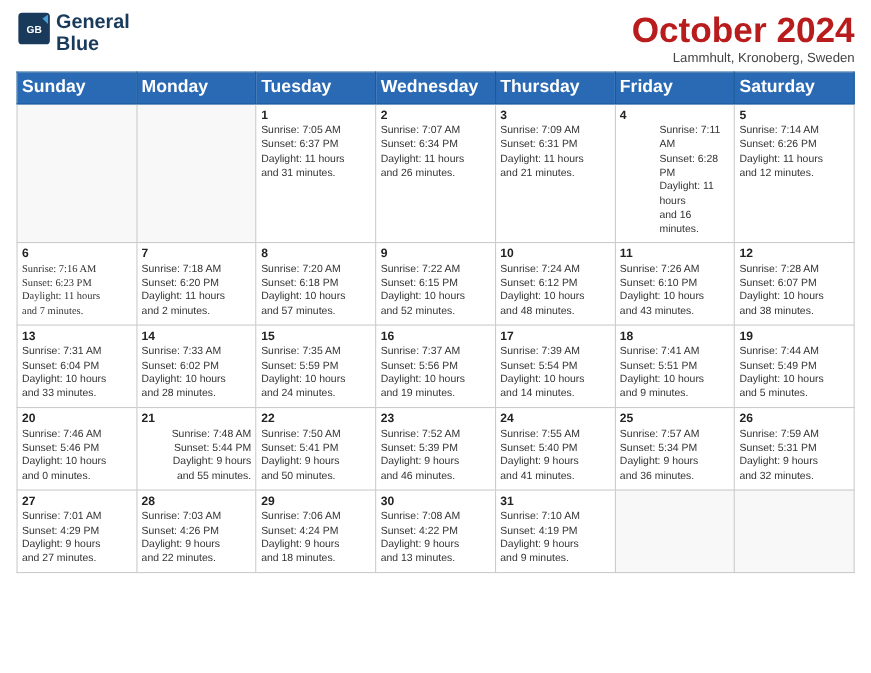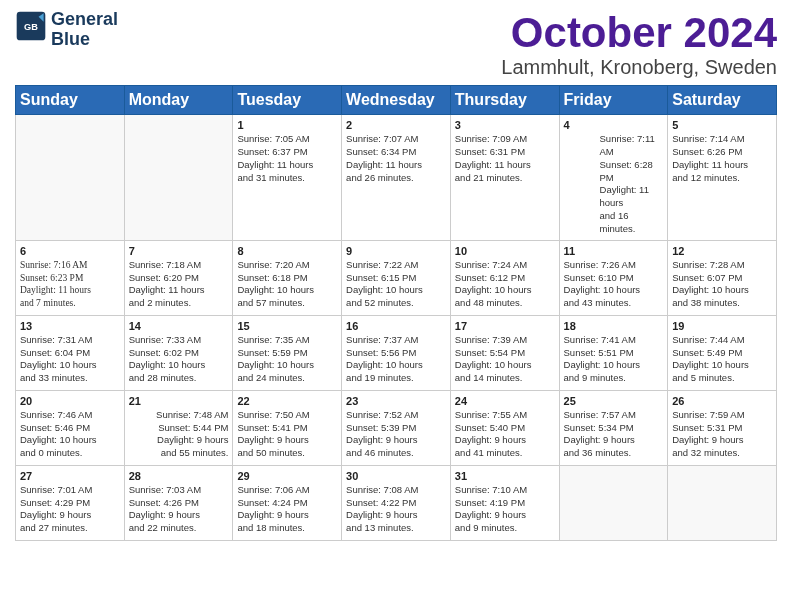--- a/index.html
+++ b/index.html
@@ -33,28 +33,28 @@
       line-height: 1.1;
     }
     .logo-icon {
       width: 32px;
       height: 32px;
     }
     .title-area {
       text-align: right;
     }
     .month-title {
-      font-size: 42px;
+      font-size: 32px;
       font-weight: bold;
-      color: #4c1d95;
+      color: #b91c1c;
       line-height: 1.1;
       text-align: right;
     }
     .location-title {
-      font-size: 20px;
+      font-size: 12px;
       color: #444;
       font-weight: normal;
     }
     .calendar {
       width: 100%;
       border-collapse: collapse;
       font-size: 10px;
     }
     .calendar th {
       background: #2a6ab5;

